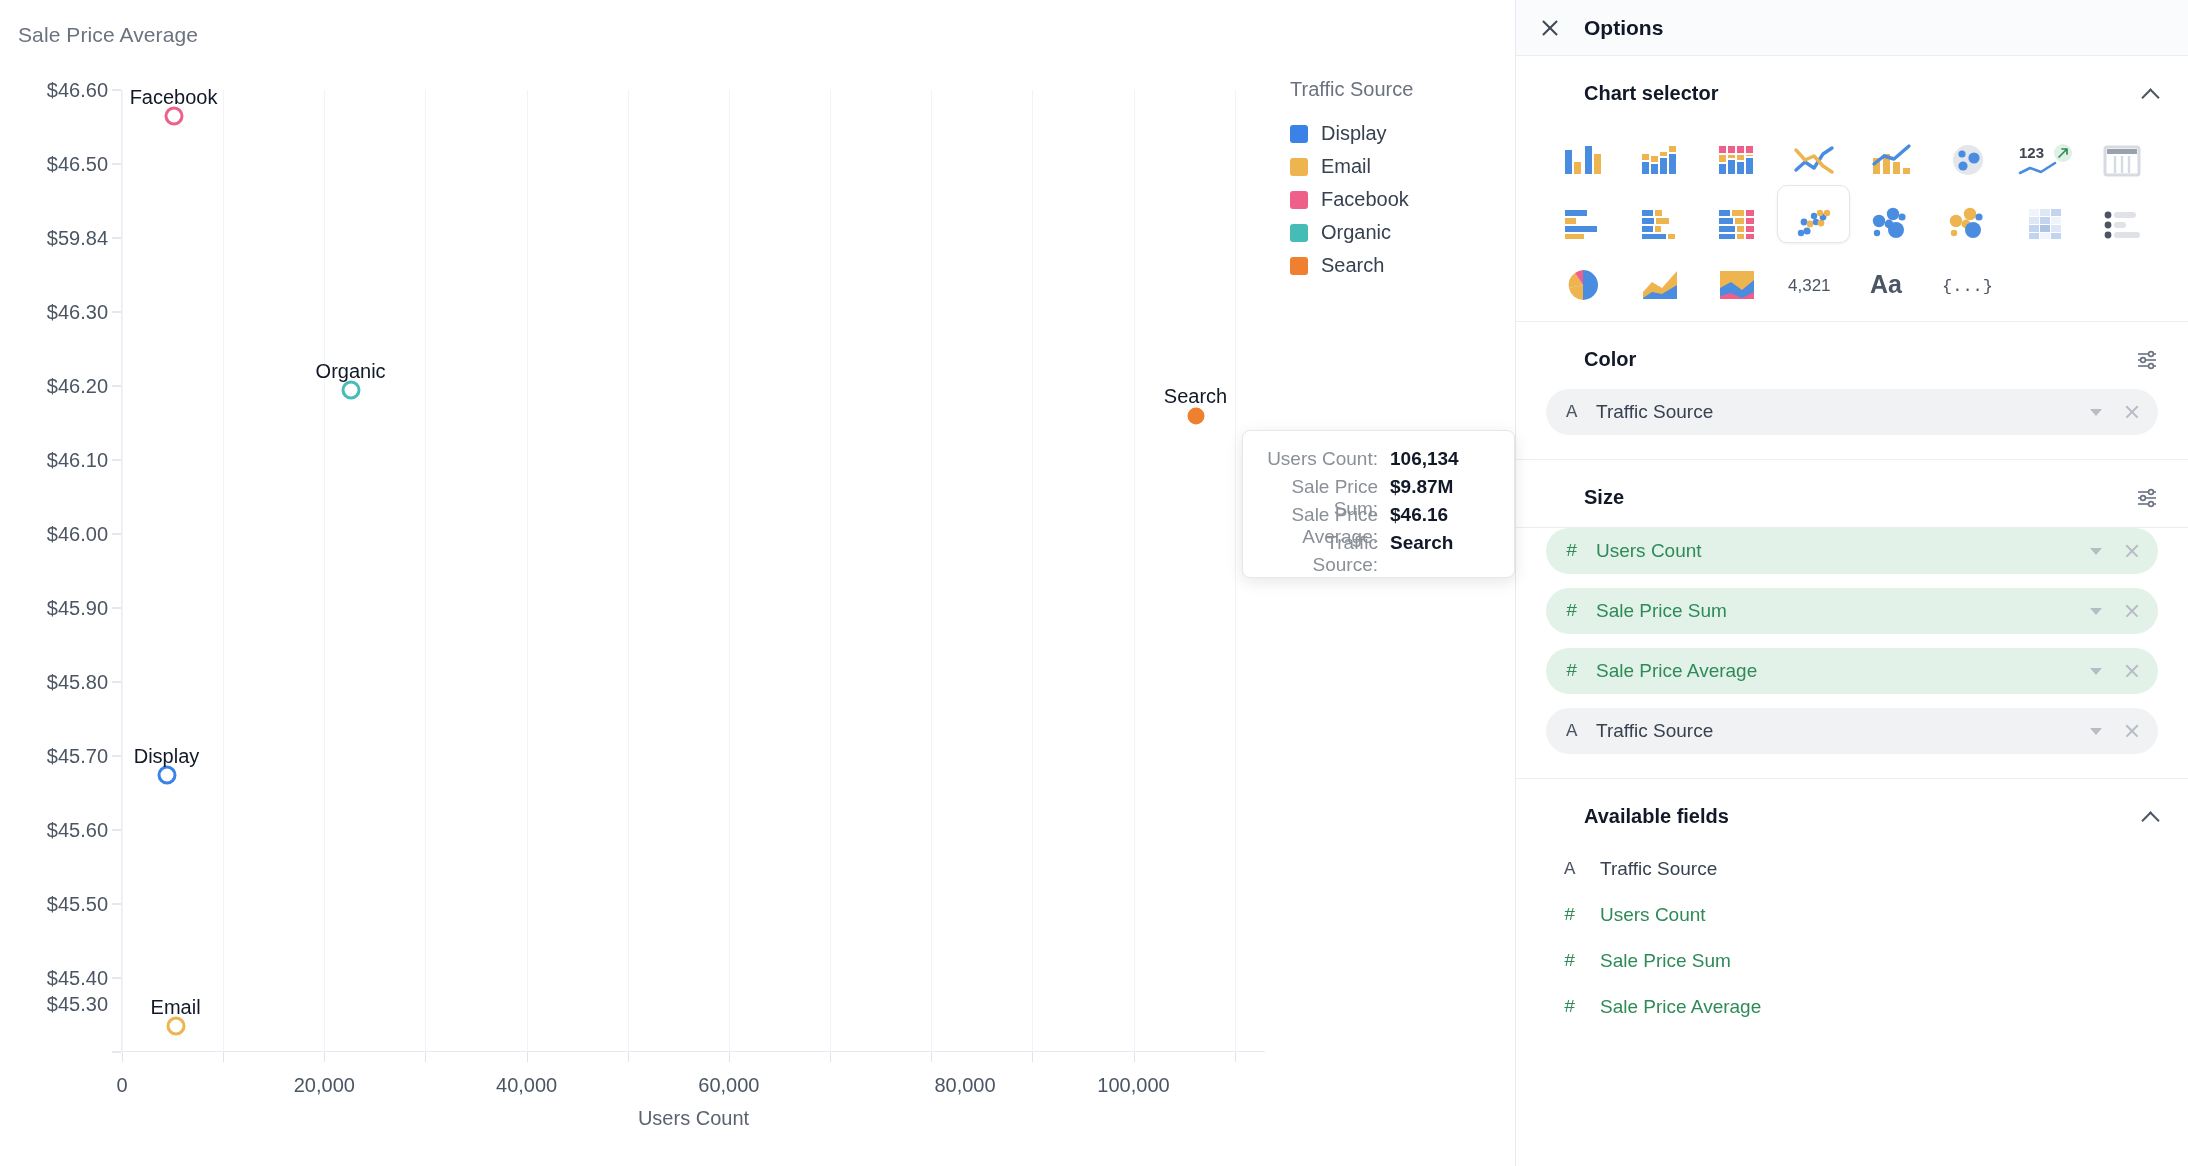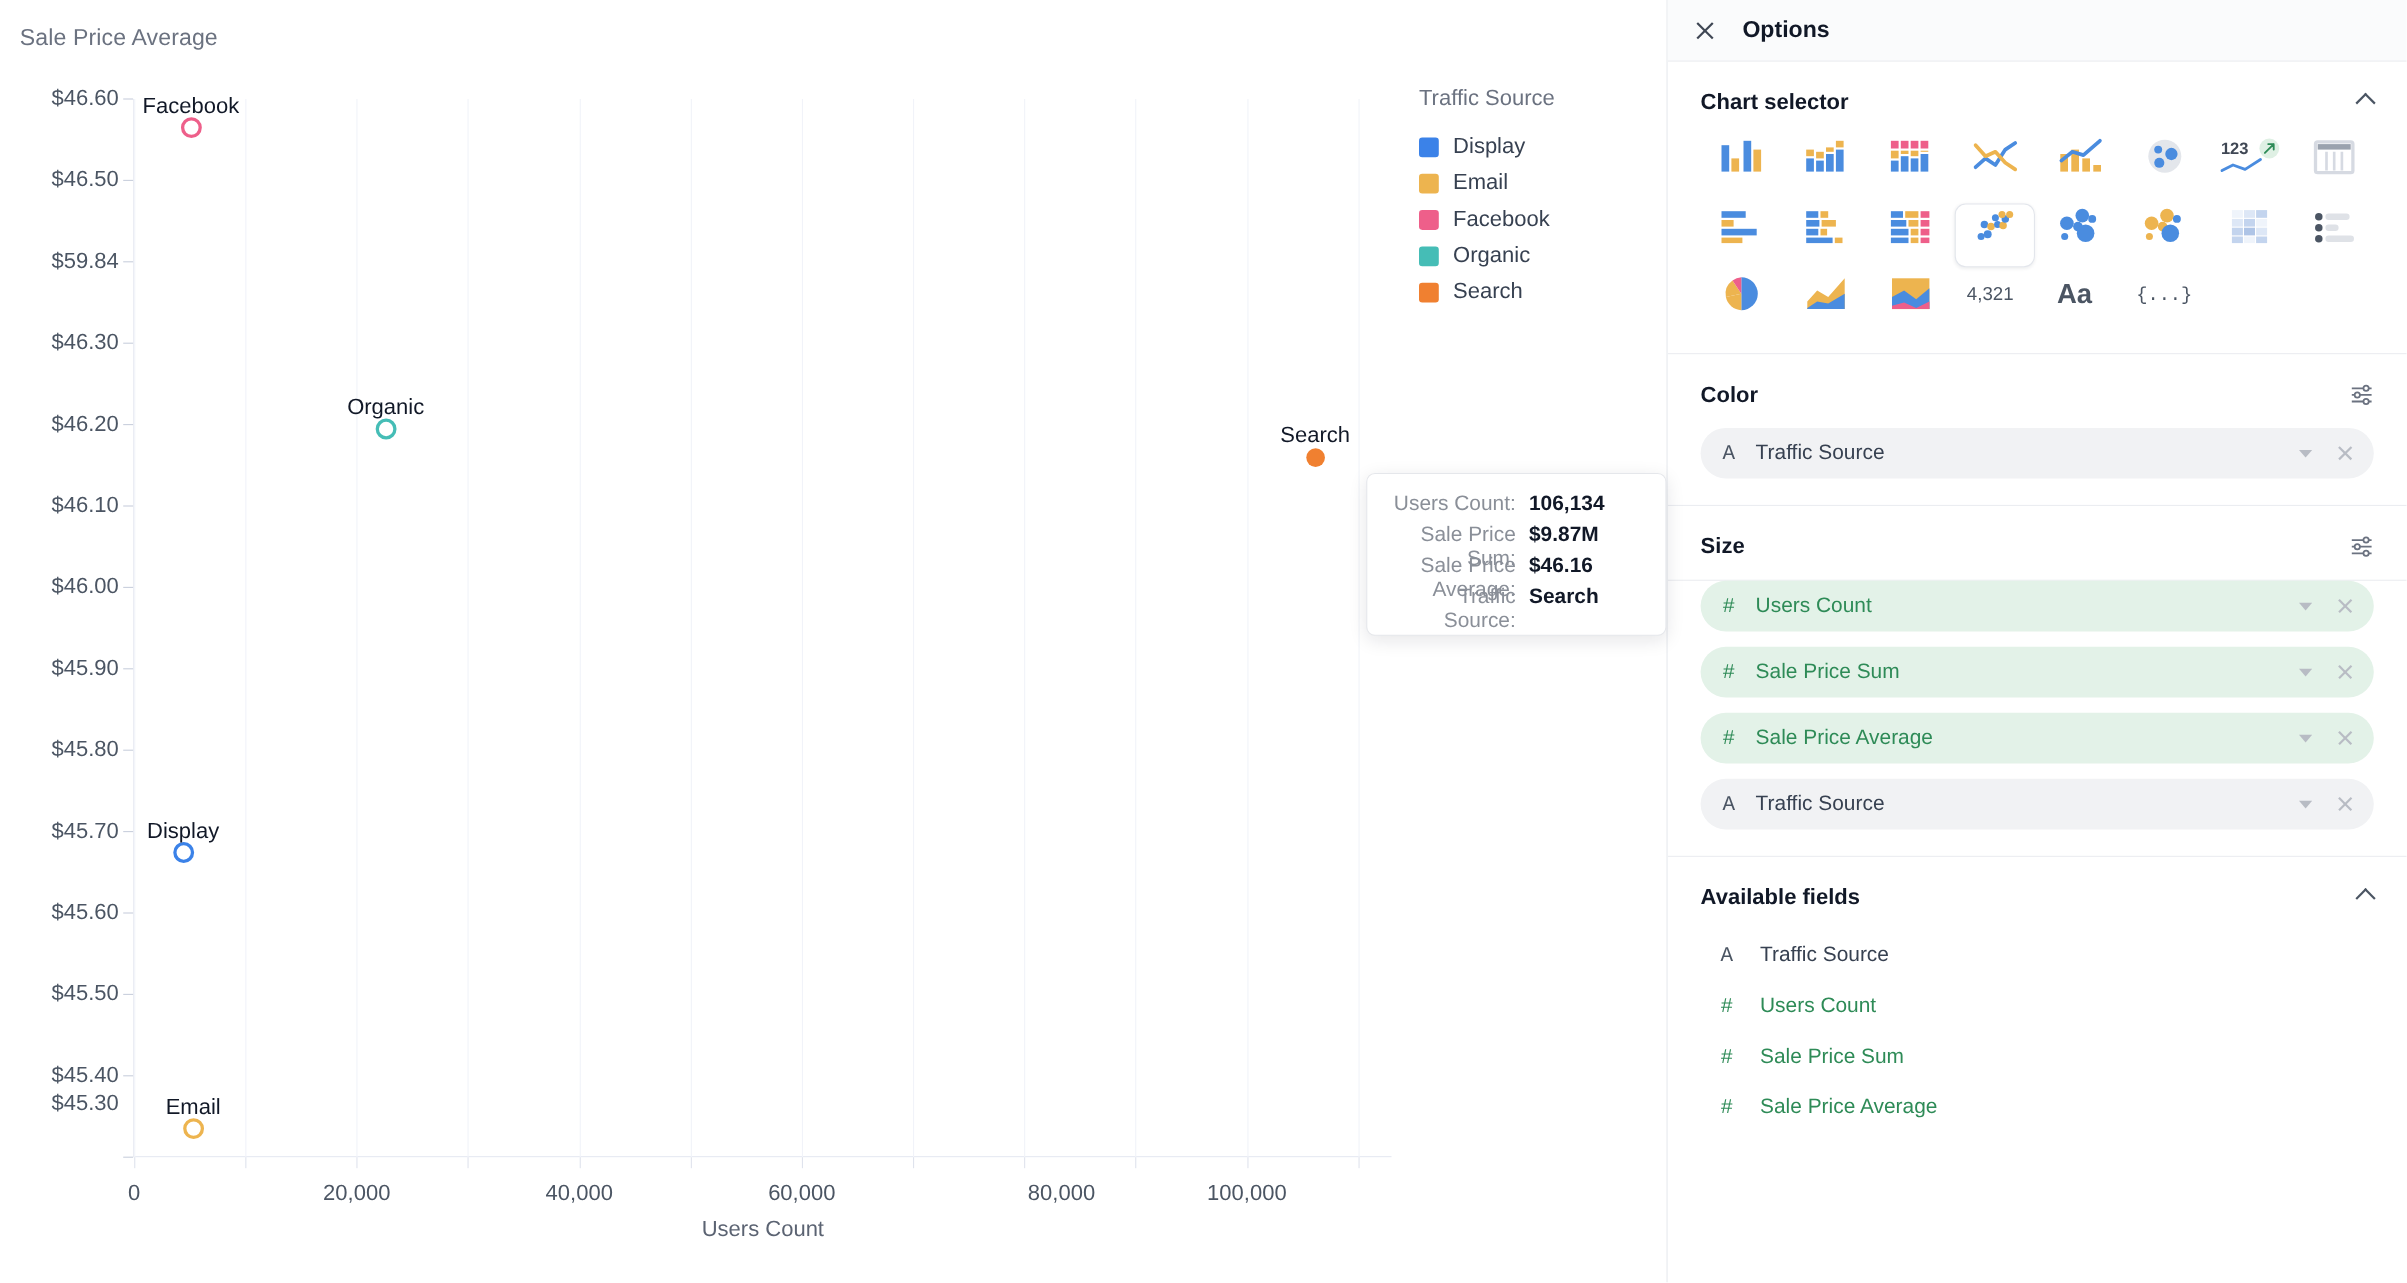--- a/index.html
+++ b/index.html
@@ -80,33 +80,34 @@
   .close-x:before, .close-x:after {
     content:""; position: absolute; left: 0; top: 9px; width: 20px; height: 2px; background: #3f4754;
   }
   .close-x:before { transform: rotate(45deg); }
   .close-x:after  { transform: rotate(-45deg); }
   .opt-header-title { font-size: 21px; font-weight: 700; color: #111827; }
 
   .section { padding: 0 30px; }
   .section-divider { height: 1px; background: #ebedf1; margin: 0; }
   .section-head {
-    display: flex; justify-content: space-between;
+    display: flex; align-items: center; justify-content: space-between;
     padding: 26px 0 18px 0;
+    margin-left: 38px;
   }
   .section-title { font-size: 20px; font-weight: 700; color: #111827; }
   .chev { width: 16px; height: 16px; position: relative; cursor: pointer; }
   .chev:before {
     content:""; position: absolute; left: 2px; top: 5px; width: 11px; height: 11px;
     border-left: 2px solid #4b5563; border-top: 2px solid #4b5563; transform: rotate(45deg);
   }
 
   .chart-grid { display: grid; grid-template-columns: repeat(8, 1fr); gap: 4px; padding-bottom: 16px; }
   .chart-cell {
-    height: 58px; display: flex; align-items: flex-start; justify-content: center;
+    height: 58px; display: flex; align-items: flex-end; justify-content: center;
     border-radius: 10px; cursor: pointer; border: 1px solid transparent;
   }
   .chart-cell.selected { background: #ffffff; border: 1px solid #e3e6ec; box-shadow: 0 1px 3px rgba(16,24,40,.07); }
 
   .slider-icon { width: 22px; height: 22px; cursor: pointer; }
 
   .pill {
     display: flex; align-items: center; height: 46px; border-radius: 23px;
     padding: 0 14px 0 20px; margin-bottom: 14px;
   }

